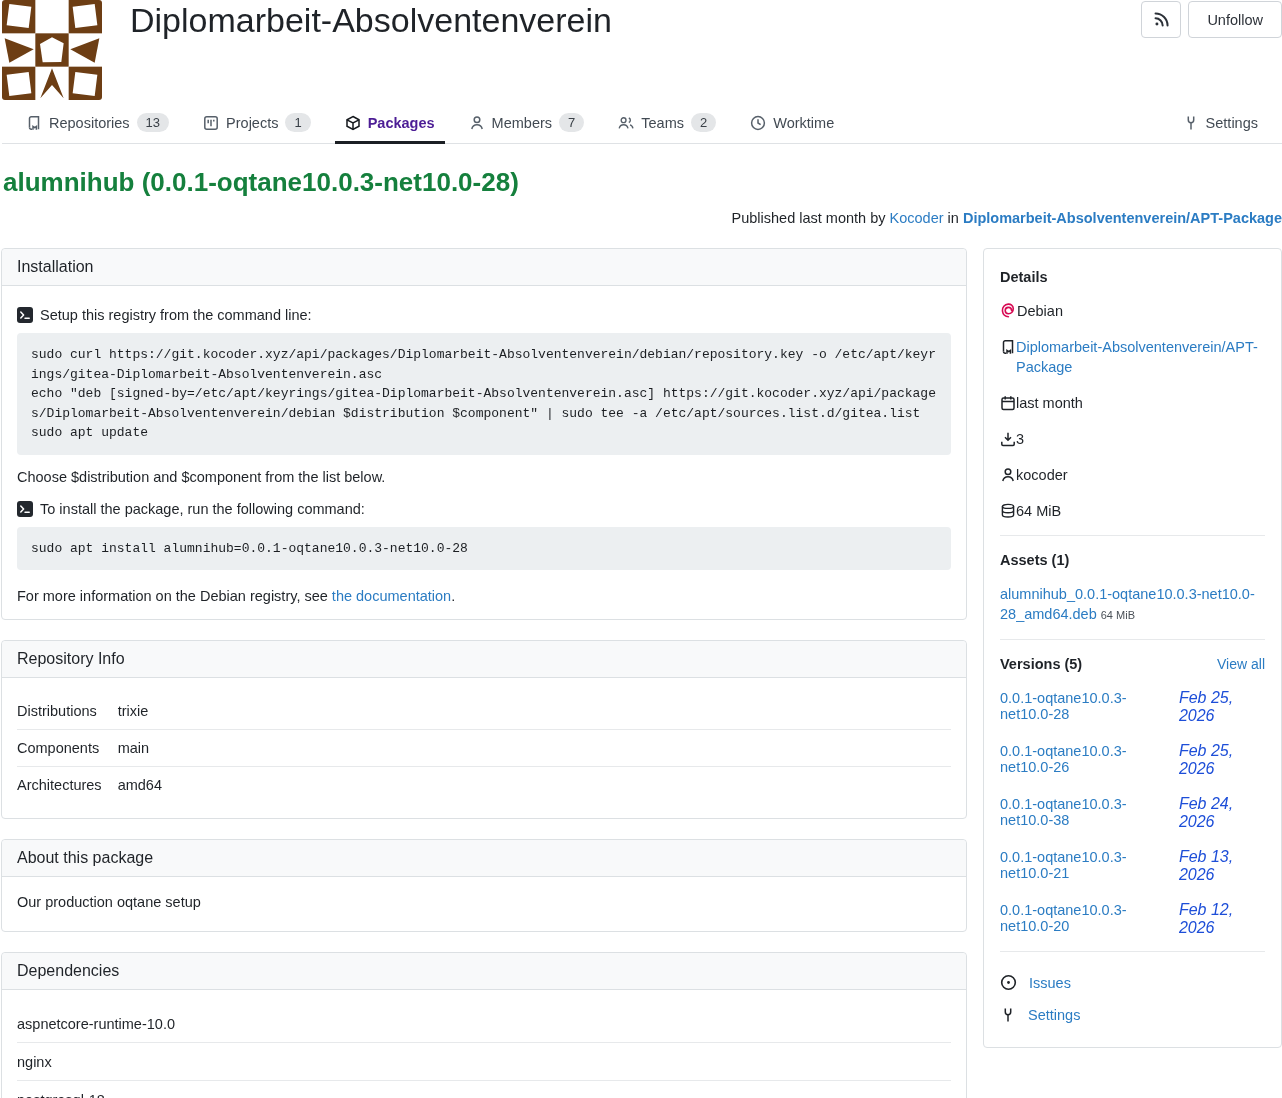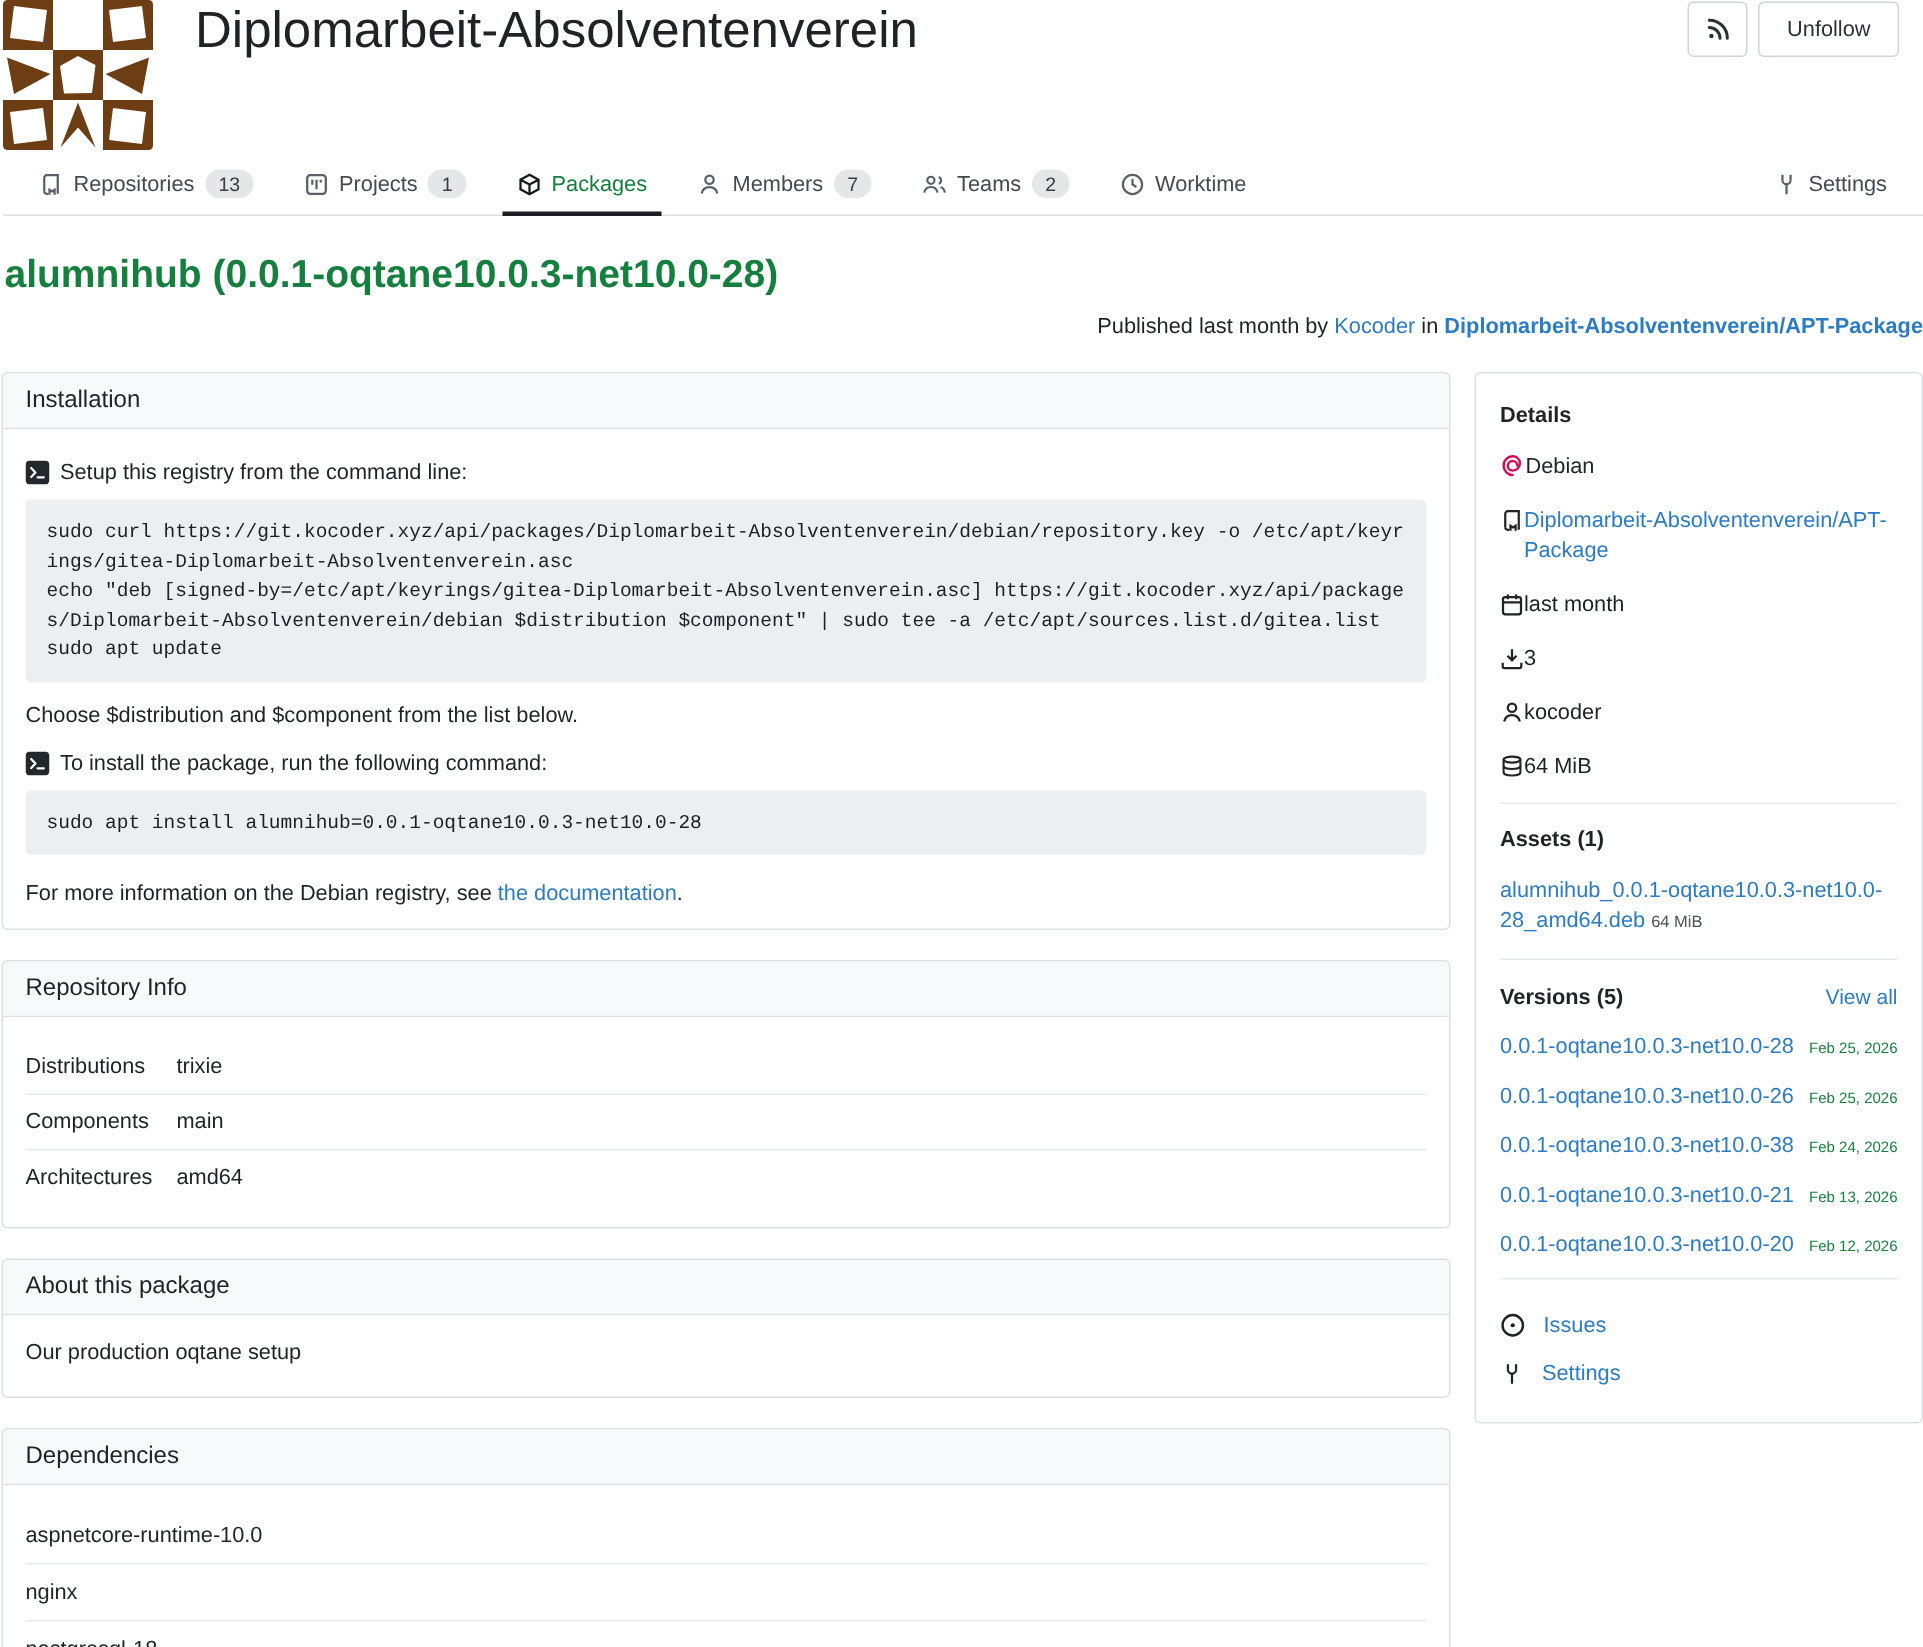--- a/index.html
+++ b/index.html
@@ -11,21 +11,21 @@
   }
   a { text-decoration: none; cursor: pointer; }
   .link { color: #2b7cc3; }
   svg { display: block; }
 
   
   .org-header { position: relative; padding: 0 0 0 2px; }
   .org-head-row { display: flex; align-items: flex-start; }
   .avatar { width: 100px; height: 100px; border-radius: 3px; overflow: hidden; flex: none; }
   .org-title { font-size: 34px; font-weight: 400; color: #1f2328; margin: 1px 0 0 28px; line-height: 1.15; }
-  .header-actions { position: absolute; top: 1px; right: 16px; display: flex; gap: 7px; justify-content: center; }
+  .header-actions { position: absolute; top: 1px; right: 0; display: flex; gap: 7px; justify-content: center; }
   .btn {
     display: inline-flex; align-items: center; justify-content: center;
     height: 37px; background: #fff; border: 1px solid #d0d4d9; border-radius: 4px;
     color: #2c3138; font-size: 14.5px; cursor: pointer;
     font-family: "Liberation Sans", sans-serif;
   }
   .btn-icon { width: 40px; }
   .btn-text { padding: 0 18px; }
 
   
@@ -33,21 +33,21 @@
     display: flex; align-items: stretch; margin-top: 5px;
     border-bottom: 1px solid #dfe2e5; padding: 0 14px;
   }
   .tab {
     display: flex; align-items: center; gap: 7px;
     padding: 8px 10px 9px 10px; margin-bottom: -1px;
     color: #424a53; font-size: 14.5px; cursor: pointer;
     border-bottom: 3px solid transparent; margin-right: 14px;
   }
   .tab .ticon { color: #57606a; }
-  .tab.active { font-weight: 400; color: #15803d; border-bottom-color: #1b1f24; justify-content: center; }
+  .tab.active { font-weight: 700; color: #4c1d95; border-bottom-color: #1b1f24; justify-content: center; }
   .tab.active .ticon { color: #15191d; }
   .tab-right { margin-left: auto; margin-right: 0; }
   .badge {
     background: #e4e6e8; color: #3a4047; border-radius: 10px;
     font-size: 13px; padding: 1px 9px; line-height: 17px;
   }
 
   
   .content { padding: 23px 0 0 1px; }
   .pkg-title { font-size: 26px; font-weight: 700; color: #15803d; margin-left: 2px; }
@@ -90,21 +90,21 @@
   .side-section { padding: 6px 0 14px 0; }
   .side-section + .side-section { border-top: 1px solid #e7e9eb; padding-top: 16px; }
   .side-title { font-weight: 700; font-size: 14.5px; color: #1f2328; }
   .side-title-row { display: flex; justify-content: space-between; align-items: baseline; }
   .detail-item { display: flex; margin-top: 16px; font-size: 14.5px; line-height: 20px; align-items: flex-start; }
   .detail-item .dicon { flex: none; margin-top: 2px; color: #1f2328; }
   .asset-line { margin-top: 16px; font-size: 14.5px; line-height: 20px; }
   .asset-size { font-size: 11px; color: #4b5158; margin-left: 4px; }
   .version-row { display: flex; justify-content: space-between; align-items: baseline; margin-top: 17px; }
   .version-link { font-size: 14.5px; }
-  .version-date { font-size: 10px; color: #15803d; }
+  .version-date { font-size: 16px; color: #1d4ed8; font-style: italic; }
   .side-link-row { display: flex; gap: 12px; align-items: flex-end; margin-top: 16px; font-size: 14.5px; }
   .side-link-row .dicon { color: #1f2328; }
   .view-all { font-size: 14px; }
 </style>
 </head>
 <body>
 
 <div class="org-header">
   <div class="org-head-row">
     <div class="avatar">

